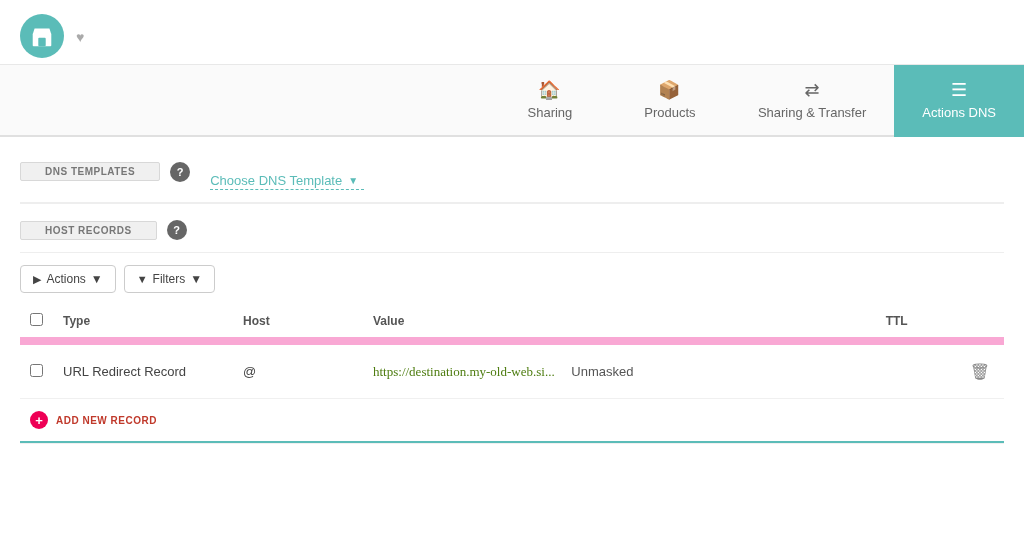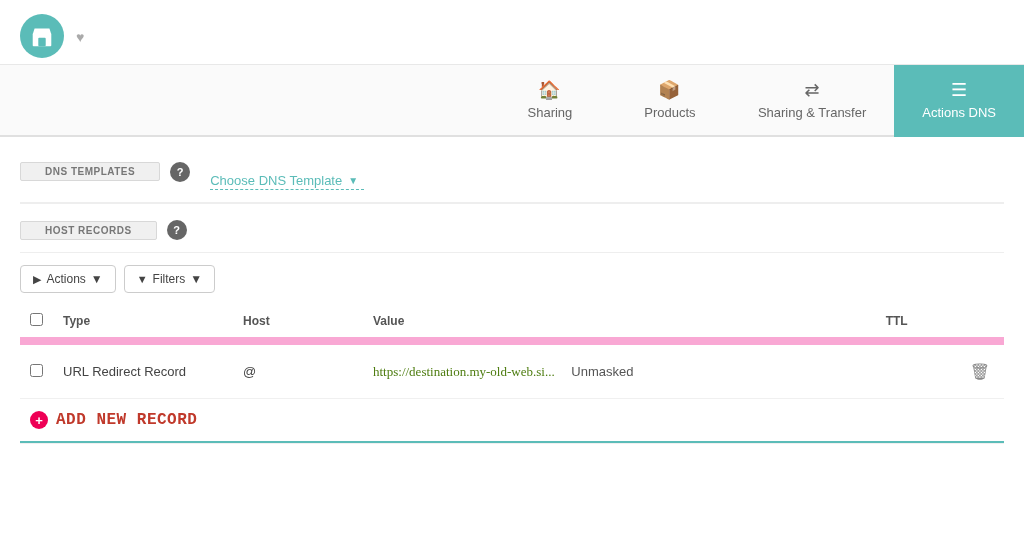--- a/index.html
+++ b/index.html
@@ -214,27 +214,26 @@
       font-size: 13px;
       font-weight: 700;
       display: flex;
       align-items: center;
       justify-content: center;
       margin-right: 8px;
       flex-shrink: 0;
     }
     .add-record-link {
       color: #c0392b;
-      font-size: 16px;
+      font-size: 10px;
       font-weight: 700;
       letter-spacing: 0.5px;
       text-transform: uppercase;
       cursor: pointer;
       text-decoration: none;
-      font-family: Liberation Mono, monospace;
     }
 
     
     .host-records-section {
       border-top: 1px solid #eee;
       padding-top: 0;
     }
   </style>
 </head>
 <body>

